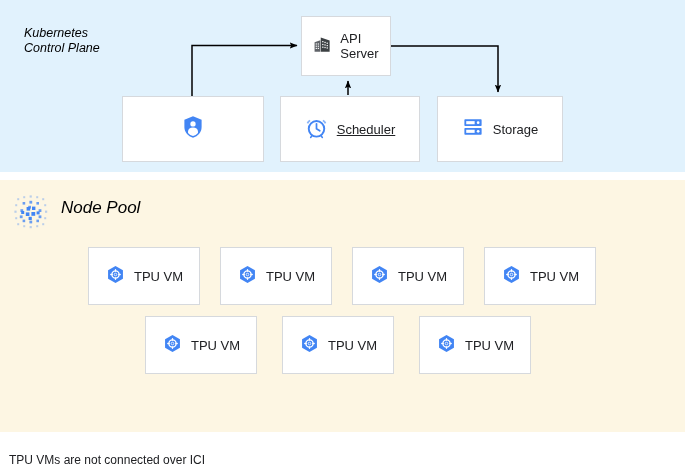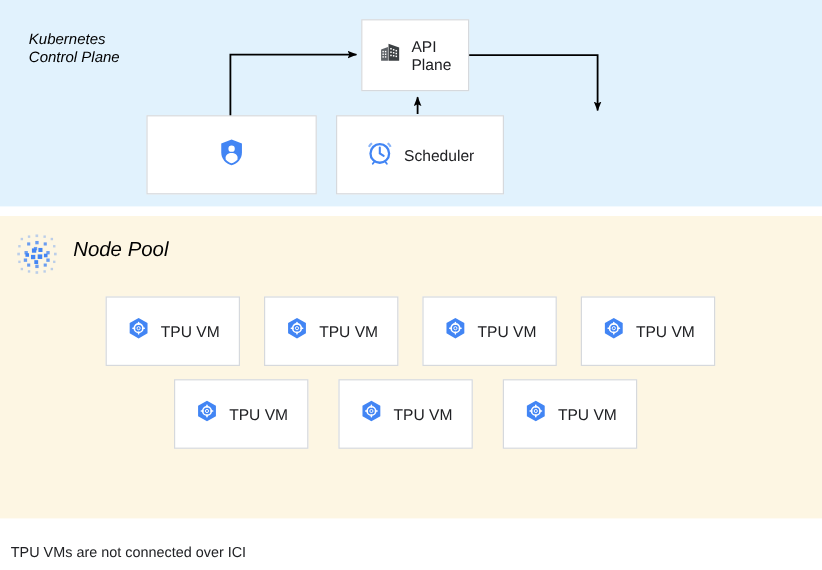--- a/index.html
+++ b/index.html
@@ -92,21 +92,21 @@
     font-size: 13px;
     line-height: 15px;
     color: #202124;
     white-space: pre-line;
   }
 
   
   #api-server-box   { left: 301px; top: 16px;  width: 90px;  height: 60px; }
   #api-server-box .node-inner { gap: 8px; }
   #resource-controllers-box { left: 122px; top: 96px; width: 142px; height: 66px; }
-  #scheduler-box    { left: 280px; top: 96px;  width: 140px; height: 66px; }
+  #scheduler-box    { left: 280px; top: 96px;  width: 140px; height: 66px; text-decoration: underline; }
   #storage-box      { left: 437px; top: 96px;  width: 126px; height: 66px; }
 
   
   .tpu-box {
     width: 112px;
     height: 58px;
   }
   .tpu-box .node-inner { gap: 8px; }
 
   
@@ -158,21 +158,21 @@
             <rect x="11.6" y="11.2" width="1.6" height="1.6"></rect>
             <rect x="14.4" y="11.8" width="1.6" height="1.6"></rect>
             <rect x="17.2" y="12.6" width="1.6" height="1.6"></rect>
             <rect x="11.6" y="14.6" width="1.6" height="1.6"></rect>
             <rect x="14.4" y="15.0" width="1.6" height="1.6"></rect>
             <rect x="17.2" y="15.6" width="1.6" height="1.6"></rect>
           </g>
         </svg>
       </span>
       <span class="node-label">API
-Plane</span>
+Server</span>
     </div>
   </div>
 
   <div class="node-box" id="resource-controllers-box">
     <div class="node-inner">
       <span class="node-icon">
         <svg width="22" height="24" viewBox="0 0 24 26" aria-hidden="true">
           <path d="M12 1.2L2.6 5v8.1c0 5.6 4.0 10.3 9.4 11.6 5.4-1.3 9.4-6.0 9.4-11.6V5L12 1.2z" fill="#4285f4"></path>
           <circle cx="12" cy="9.6" r="2.9" fill="#ffffff"></circle>
           <path d="M12 13.6c-3.1 0-5.4 1.8-5.4 3.9v2.0c1.4 1.6 3.3 2.8 5.4 3.4 2.1-.6 4.0-1.8 5.4-3.4v-2.0c0-2.1-2.3-3.9-5.4-3.9z" fill="#ffffff"></path>
@@ -189,20 +189,35 @@
           <path d="M19.4 4.0c1.3.8 2.3 2.0 2.8 3.4l-1.6.7c-.5-1.2-1.3-2.2-2.4-2.9L19.4 4.0z" fill="#8ab4f8"></path>
           <circle cx="12" cy="13.4" r="8.1" fill="none" stroke="#4285f4" stroke-width="2.0"></circle>
           <path d="M12 8.2v5.2l3.4 2.1" fill="none" stroke="#4285f4" stroke-width="1.8" stroke-linecap="round"></path>
           <path d="M7.2 20.7l-1.3 1.7M16.8 20.7l1.3 1.7" stroke="#4285f4" stroke-width="1.6" stroke-linecap="round"></path>
         </svg>
       </span>
       <span class="node-label">Scheduler</span>
     </div>
   </div>
 
+  <div class="node-box" id="storage-box">
+    <div class="node-inner">
+      <span class="node-icon">
+        <svg width="22" height="22" viewBox="0 0 24 24" aria-hidden="true">
+          <rect x="2.6" y="3.6" width="18.8" height="7.4" rx="0.8" fill="#4285f4"></rect>
+          <rect x="2.6" y="13.0" width="18.8" height="7.4" rx="0.8" fill="#4285f4"></rect>
+          <rect x="4.6" y="5.6" width="9.2" height="3.4" fill="#ffffff"></rect>
+          <rect x="4.6" y="15.0" width="9.2" height="3.4" fill="#ffffff"></rect>
+          <circle cx="17.6" cy="7.3" r="1.5" fill="#ffffff"></circle>
+          <circle cx="17.6" cy="16.7" r="1.5" fill="#ffffff"></circle>
+        </svg>
+      </span>
+      <span class="node-label">Storage</span>
+    </div>
+  </div>
 
   <svg id="connectors">
     <defs>
       <marker id="arrowhead" markerWidth="9" markerHeight="9" refX="7.4" refY="3.4" orient="auto" markerUnits="userSpaceOnUse">
         <path d="M0,0.2 L8,3.4 L0,6.6 L1.6,3.4 z" fill="#000000"></path>
       </marker>
     </defs>
 
     <path d="M192,96 L192,45.5 L297,45.5" fill="none" stroke="#000000" stroke-width="1.5" marker-end="url(#arrowhead)"></path>
 

